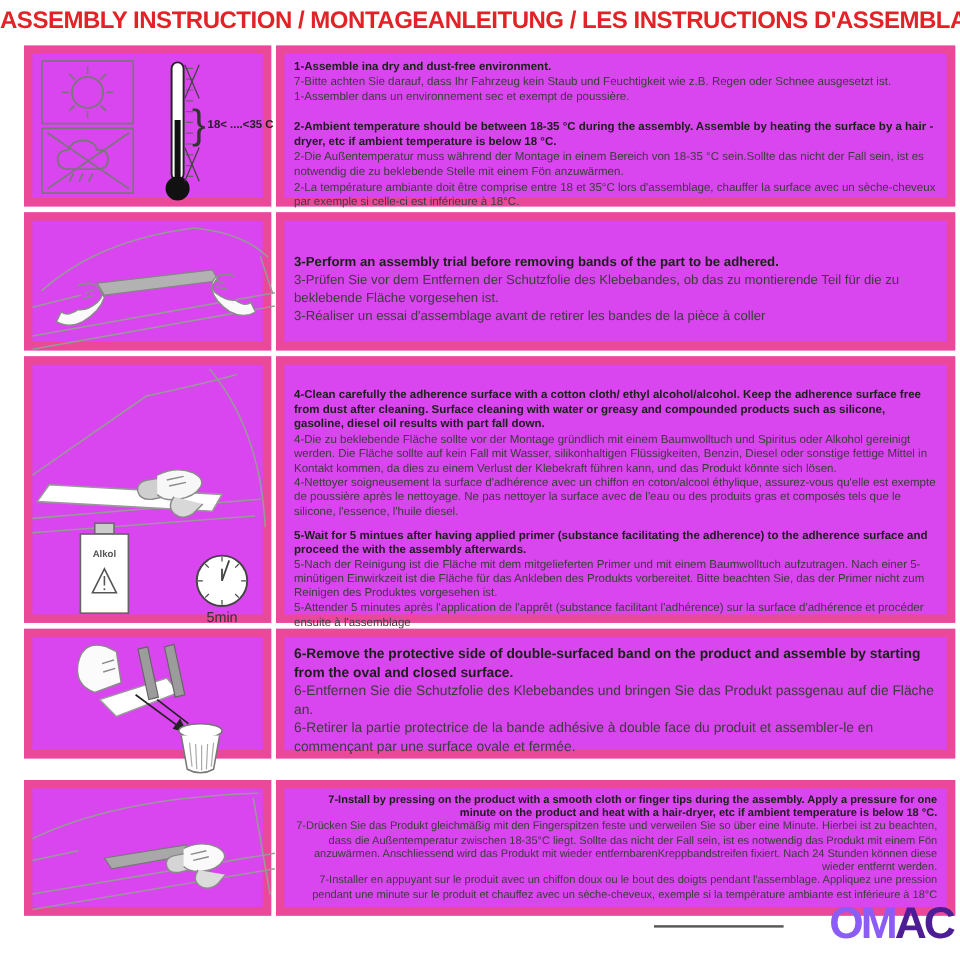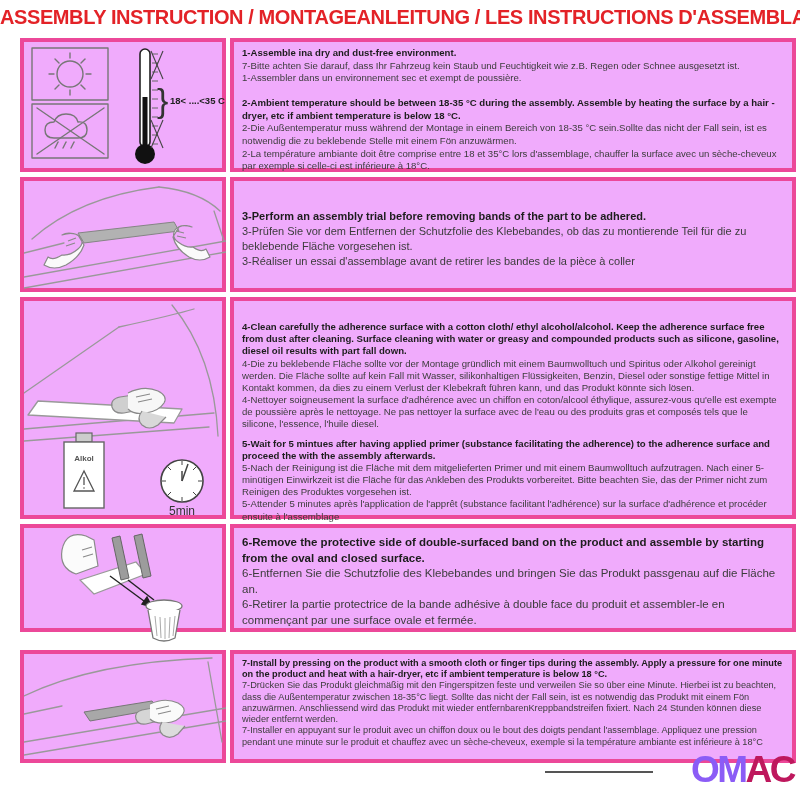--- a/index.html
+++ b/index.html
@@ -1,42 +1,42 @@
 <!DOCTYPE html>
 <html><head>
 <meta charset="utf-8">
 <style>
   html,body{margin:0;padding:0;background:#fff;}
   .page{position:relative;width:800px;height:800px;background:#fff;overflow:hidden;
         font-family:"Liberation Sans","DejaVu Sans",sans-serif;color:#3c3c3c;}
   .title{position:absolute;top:6px;left:0;width:800px;text-align:center;
          font-size:20px;font-weight:800;letter-spacing:-0.4px;color:#e32227;white-space:nowrap;}
-  .cell{position:absolute;border:4px solid #ec4899;background:#f0abfc;box-sizing:border-box;}
+  .cell{position:absolute;border:7px solid #ec4899;background:#d946ef;box-sizing:border-box;}
   .lcell{left:20px;width:206px;}
   .rcell{left:230px;width:566px;padding:5px 8px;}
   .r1{top:38px;height:134px;}
   .r2{top:177px;height:115px;}
   .r3{top:297px;height:222px;}
   .r4{top:524px;height:108px;}
-  .r5{top:650px;height:113px;}
+  .r5{top:650px;height:113px;text-align:right;}
   .rcell.r1{font-size:9.6px;line-height:1.32;}
   .rcell.r2{font-size:11px;line-height:1.35;padding-top:28px;}
   .rcell.r3{font-size:9.6px;line-height:1.27;padding-top:20px;}
   .rcell.r4{font-size:11.5px;line-height:1.35;padding-top:7px;}
   .rcell.r5{font-size:9.2px;line-height:1.22;padding-top:4px;}
   .p{margin:0;}
   .p.b{font-weight:bold;color:#1d1d1d;}
   .gap1{margin-top:12px;}
   .gap3{margin-top:7px;}
   svg{display:block;}
   .footer-line{position:absolute;top:771px;left:545px;width:108px;height:2px;background:#555;}
   .logo{position:absolute;top:751px;right:6px;font-size:37px;font-weight:900;
         letter-spacing:-2.5px;line-height:1;font-family:"Liberation Sans",sans-serif;}
   .logo .lb{color:#8b5cf6;}
-  .logo .lr{color:#be185d;}
+  .logo .lr{color:#4c1d95;}
 </style>
 </head>
 <body>
 
 <div class="page">
 
   <div class="title">ASSEMBLY INSTRUCTION / MONTAGEANLEITUNG / LES INSTRUCTIONS D'ASSEMBLAGE</div>
 
   <div class="cell lcell r1">
     <svg width="202" height="130" viewBox="0 0 202 130">

